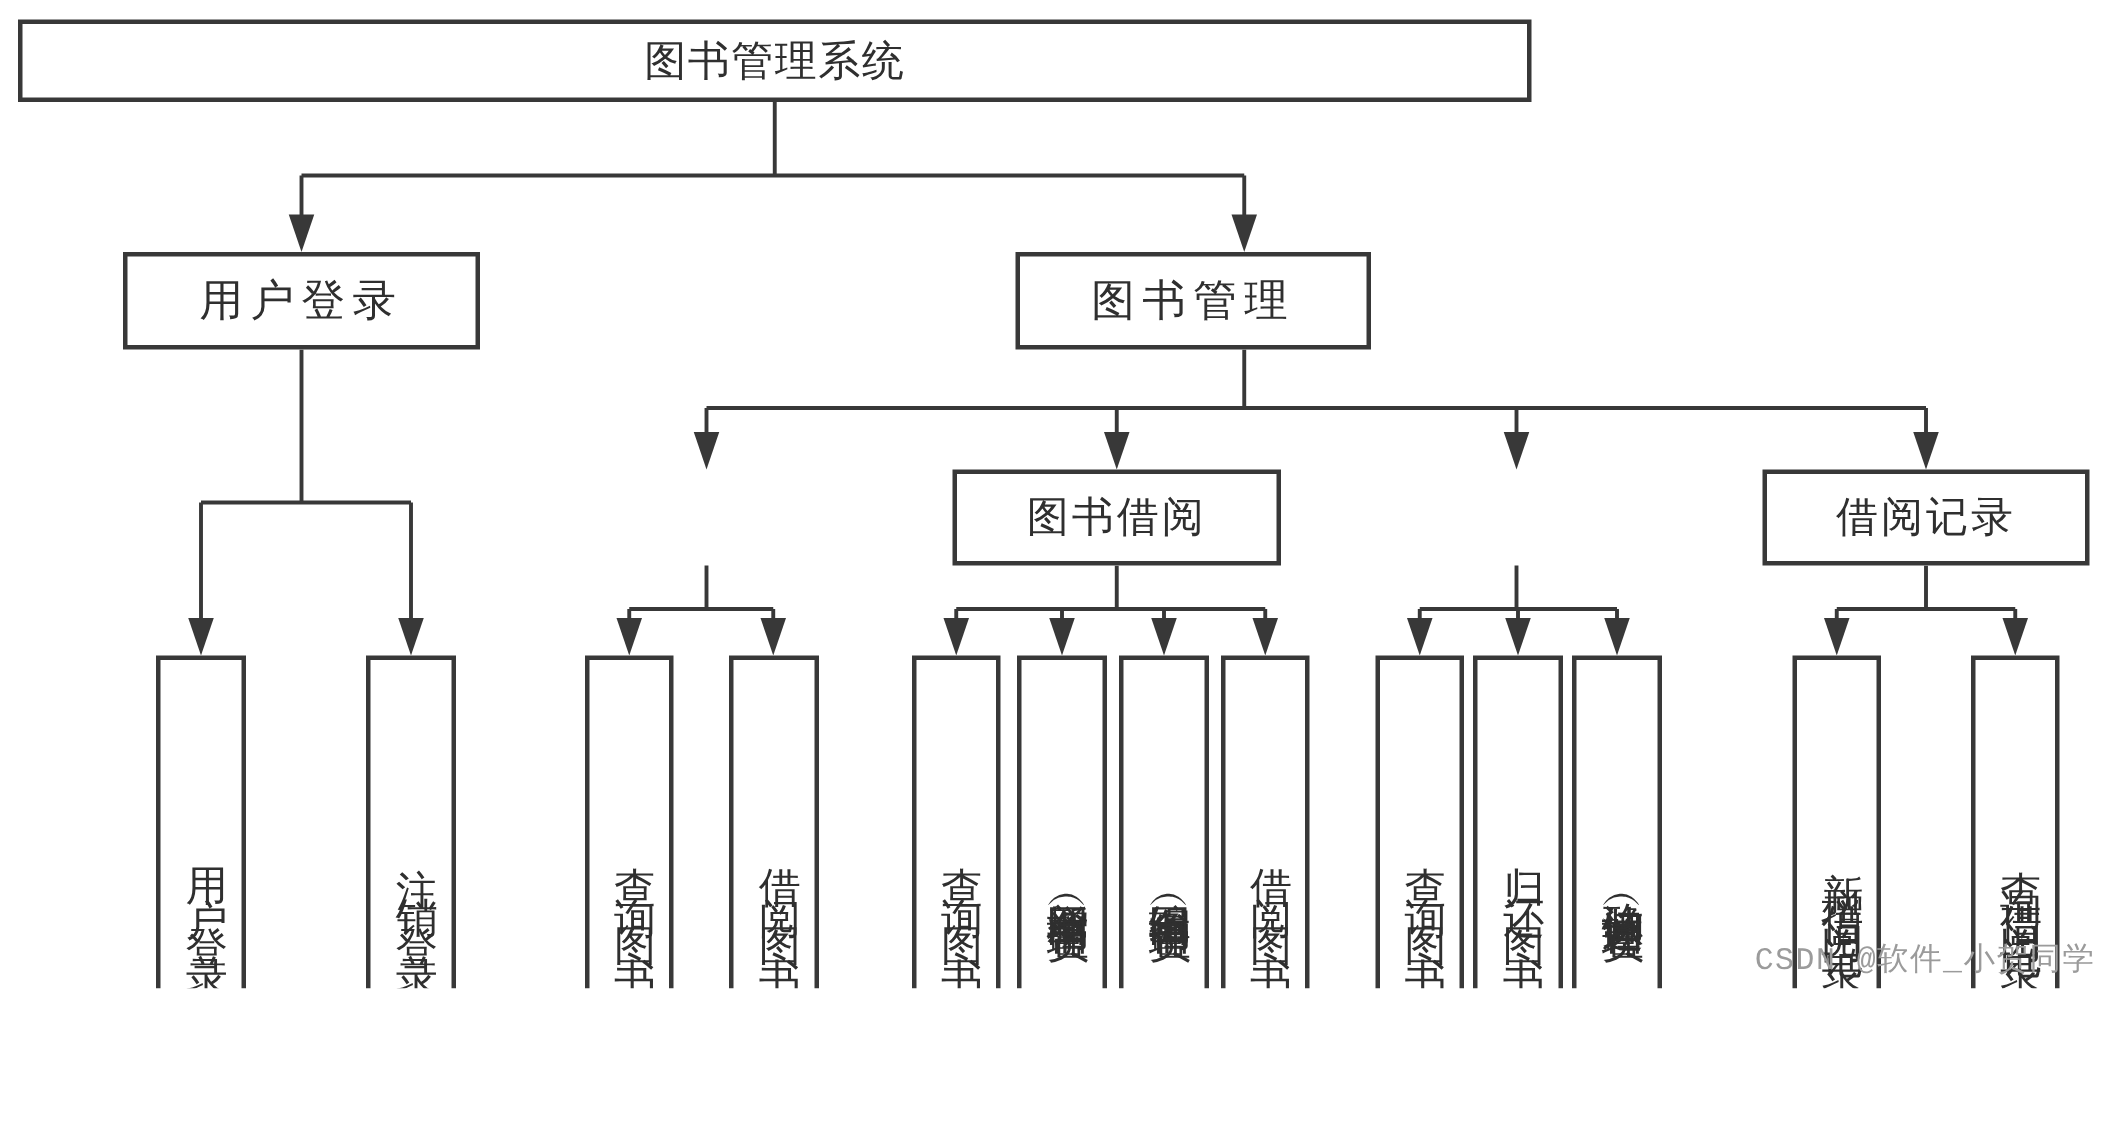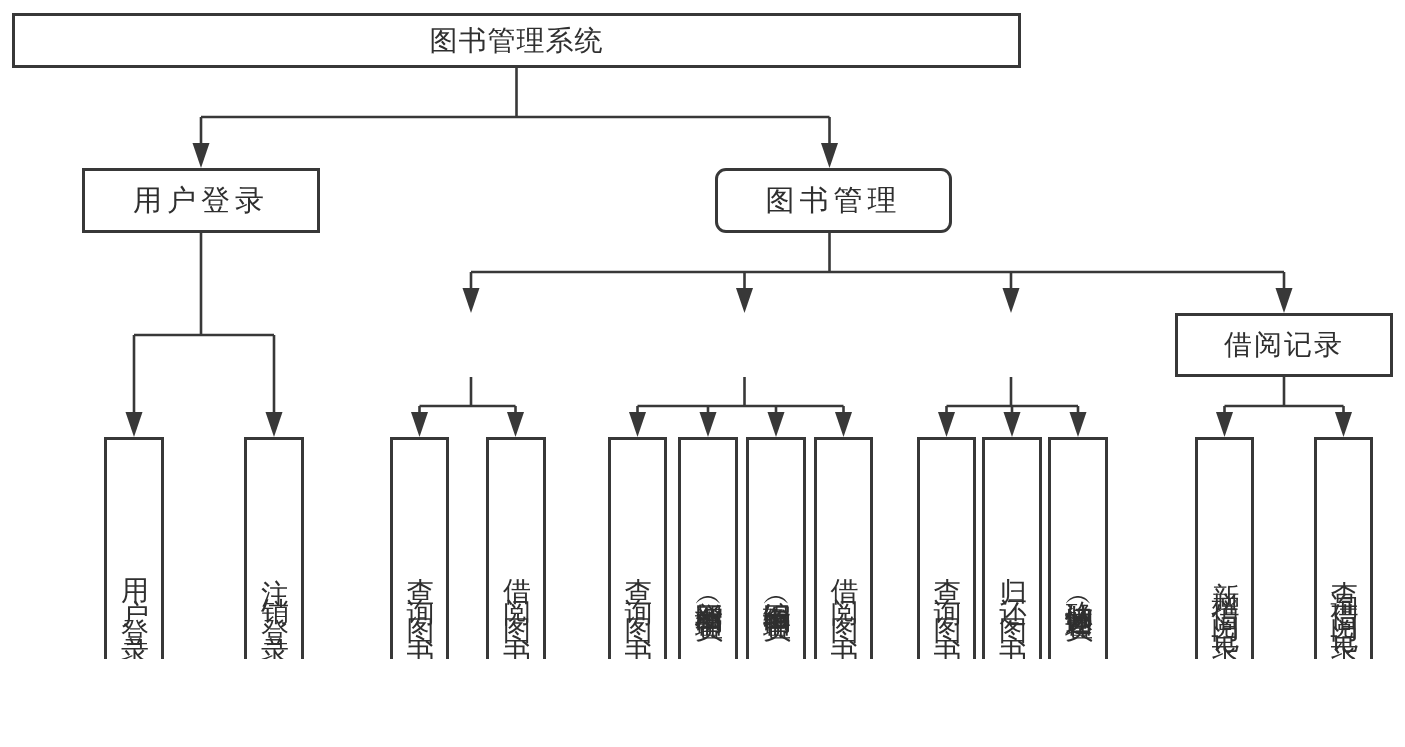--- a/index.html
+++ b/index.html
@@ -5,21 +5,21 @@
   html, body {
     margin: 0;
     padding: 0;
     background: #ffffff;
   }
   #canvas {
     position: relative;
     width: 1405px;
     height: 659px;
     background: var(--bg, #ffffff);
-    font-family: Liberation Serif, serif;
+    font-family: Liberation Mono, monospace;
     color: var(--text, #2f2f2f);
     overflow: hidden;
   }
   #connectors {
     position: absolute;
     left: 0;
     top: 0;
     width: 1405px;
     height: 747px;
     z-index: 1;
@@ -137,24 +137,27 @@
       <polygon points="1335,412 1352,412 1343.5,437" fill="#383838"></polygon>
     </svg>
 
   <div class="node root-node" style="left:12px; top:13px; width:1009px; height:55px;">
     <span>图书管理系统</span>
   </div>
 
   <div class="node l2" style="left:82px; top:168px; width:238px; height:65px;">
     <span>用户登录</span>
   </div>
-  <div class="node l2" style="left:715px; top:168px; width:237px; height:65px;border-radius:11px;">
+  <div class="node l2" style="left:677px; top:168px; width:237px; height:65px;">
     <span>图书管理</span>
   </div>
 
+  <div class="node hlabel" style="left:635px; top:313px; width:219px; height:64px;">
+    <span>图书借阅</span>
+  </div>
   <div class="node hlabel" style="left:1175px; top:313px; width:218px; height:64px;">
     <span>借阅记录</span>
   </div>
 
   <div class="leaf" style="left:104px; top:437px; width:60px; height:298px;">
     <span class="vtext ls-wide">用户登录</span>
   </div>
   <div class="leaf" style="left:244px; top:437px; width:60px; height:298px;">
     <span class="vtext ls-wide">注销登录</span>
   </div>
@@ -189,13 +192,14 @@
     <span class="vtext ls-tight">确认归还（管理员）</span>
   </div>
 
   <div class="leaf" style="left:1195px; top:437px; width:59px; height:298px;">
     <span class="vtext ls-mid">新增借阅记录</span>
   </div>
   <div class="leaf" style="left:1314px; top:437px; width:59px; height:298px;">
     <span class="vtext ls-mid">查询借阅记录</span>
   </div>
 
+  <div id="watermark">CSDN @软件_小贺同学</div>
 </div>
 
 </body></html>

